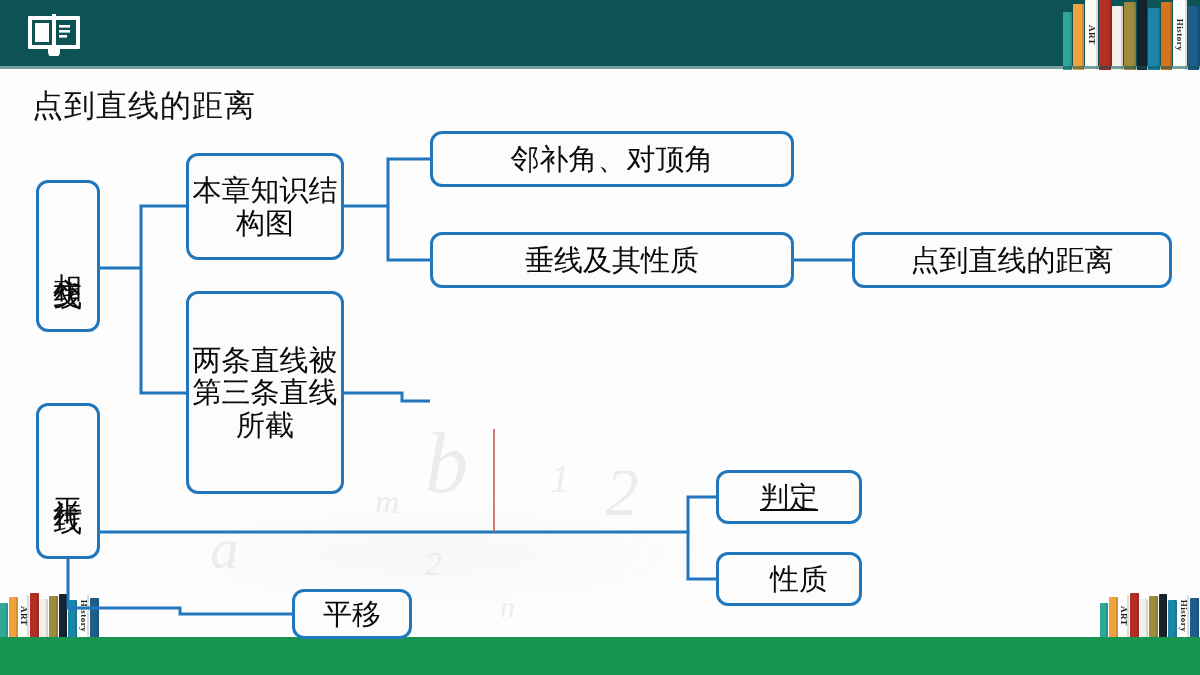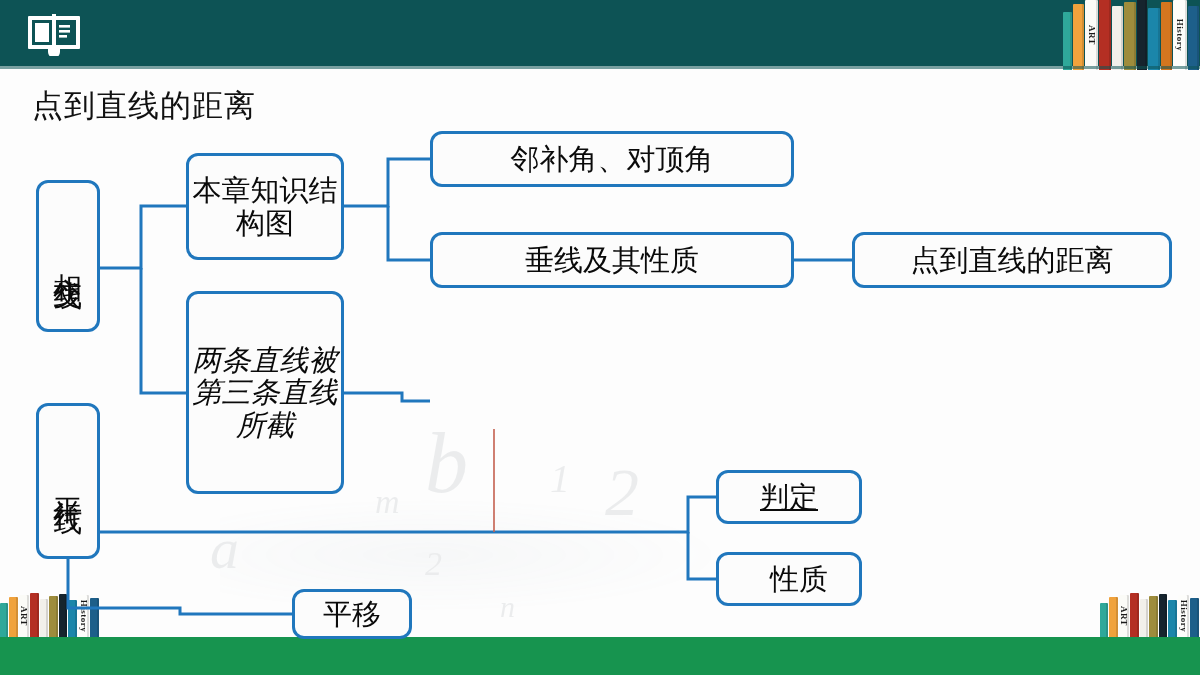--- a/index.html
+++ b/index.html
@@ -145,21 +145,21 @@
   <div class="diagram" id="nodes-layer">
       <div class="node vert" style="left: 36px; top: 180px; width: 64px; height: 152px; font-size: 29px; border-color: rgb(32, 119, 189);">
         <span>相交线</span>
       </div>
       <div class="node vert" style="left: 36px; top: 403px; width: 64px; height: 156px; font-size: 29px; border-color: rgb(32, 119, 189);">
         <span>平行线</span>
       </div>
       <div class="node" style="left: 186px; top: 153px; width: 158px; height: 107px; font-size: 29px; border-color: rgb(32, 119, 189);">
         <span>本章知识结构图</span>
       </div>
-      <div class="node" style="left: 186px; top: 291px; width: 158px; height: 203px; font-size: 29px; border-color: rgb(32, 119, 189); font-style: italic;">
+      <div class="node" style="left: 186px; top: 291px; width: 158px; height: 203px; font-size: 29px; border-color: rgb(32, 119, 189);">
         <span>两条直线被第三条直线所截</span>
       </div>
       <div class="node" style="left: 430px; top: 232px; width: 364px; height: 56px; font-size: 29px; border-color: rgb(32, 119, 189);">
         <span>垂线及其性质</span>
       </div>
       <div class="node" style="left: 430px; top: 131px; width: 364px; height: 56px; font-size: 29px; border-color: rgb(32, 119, 189);">
         <span>邻补角、对顶角</span>
       </div>
       <div class="node" style="left: 852px; top: 232px; width: 320px; height: 56px; font-size: 29px; border-color: rgb(32, 119, 189);">
         <span>点到直线的距离</span>

